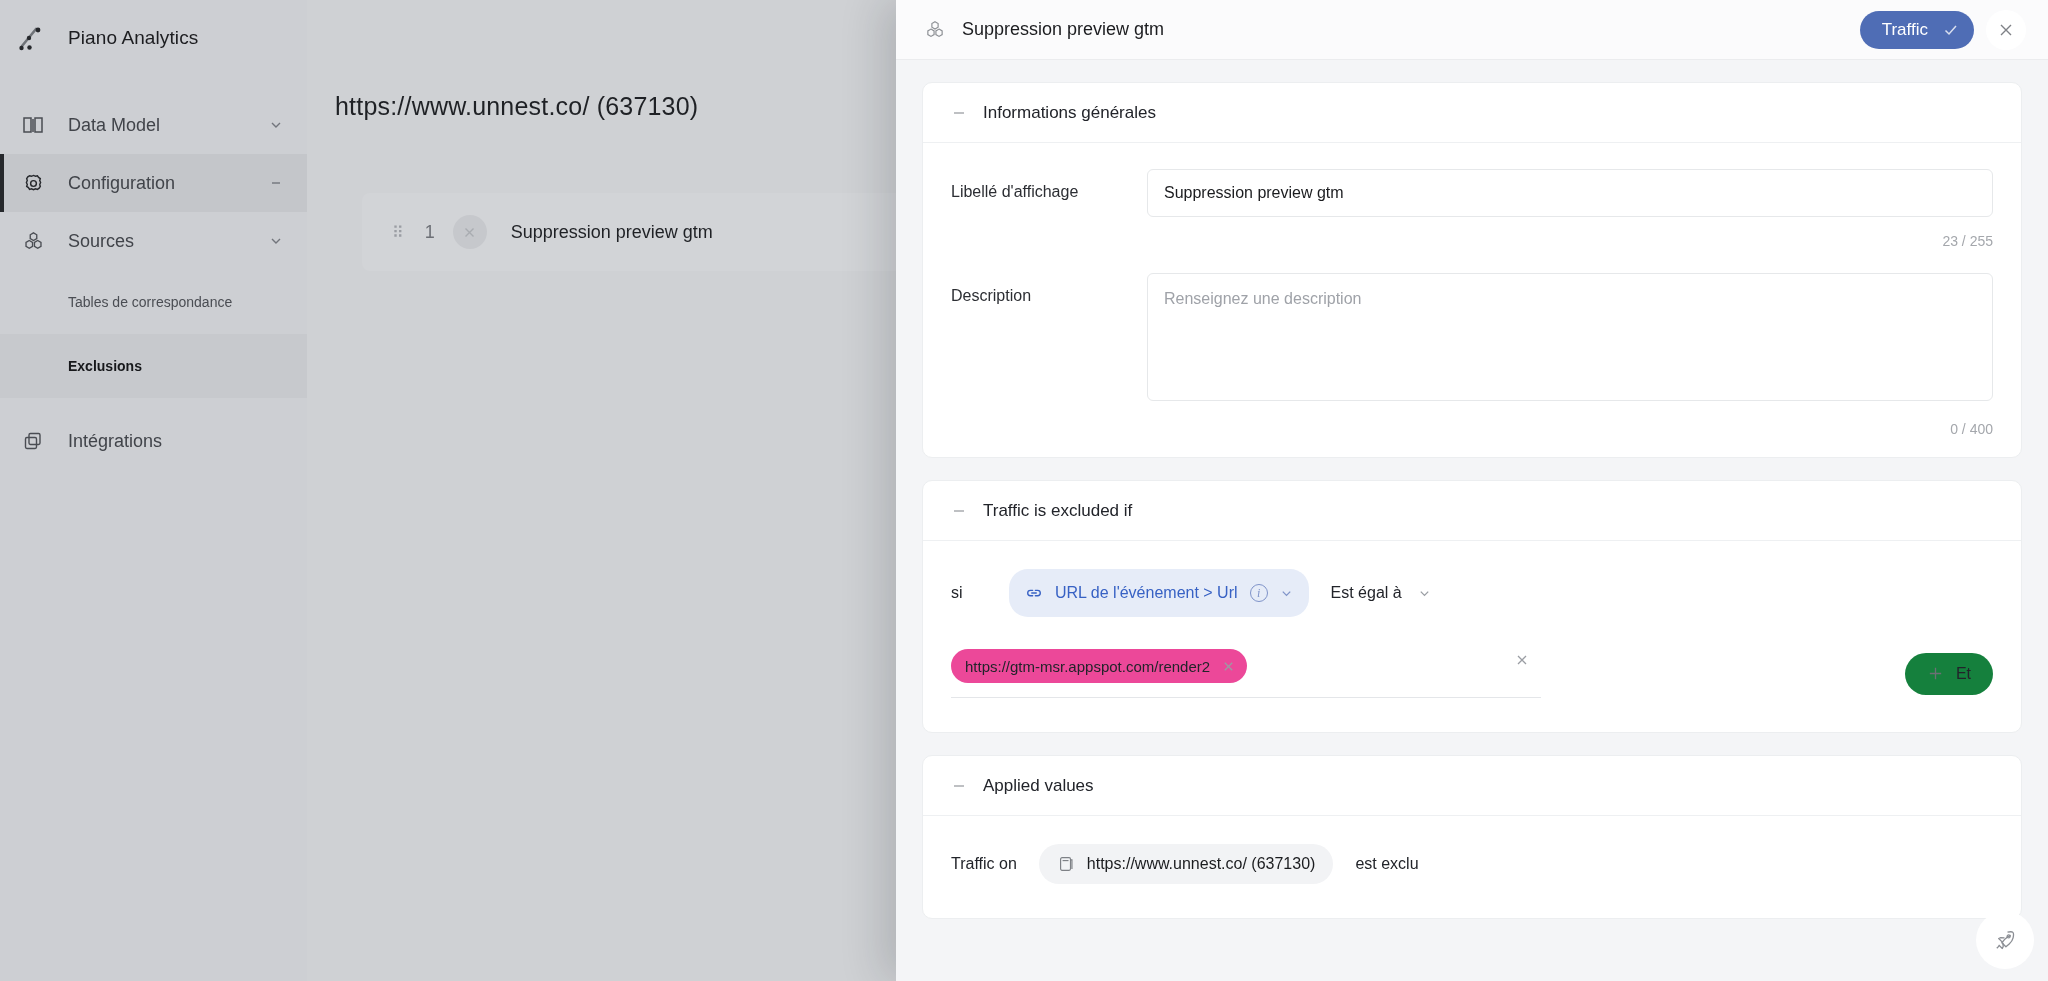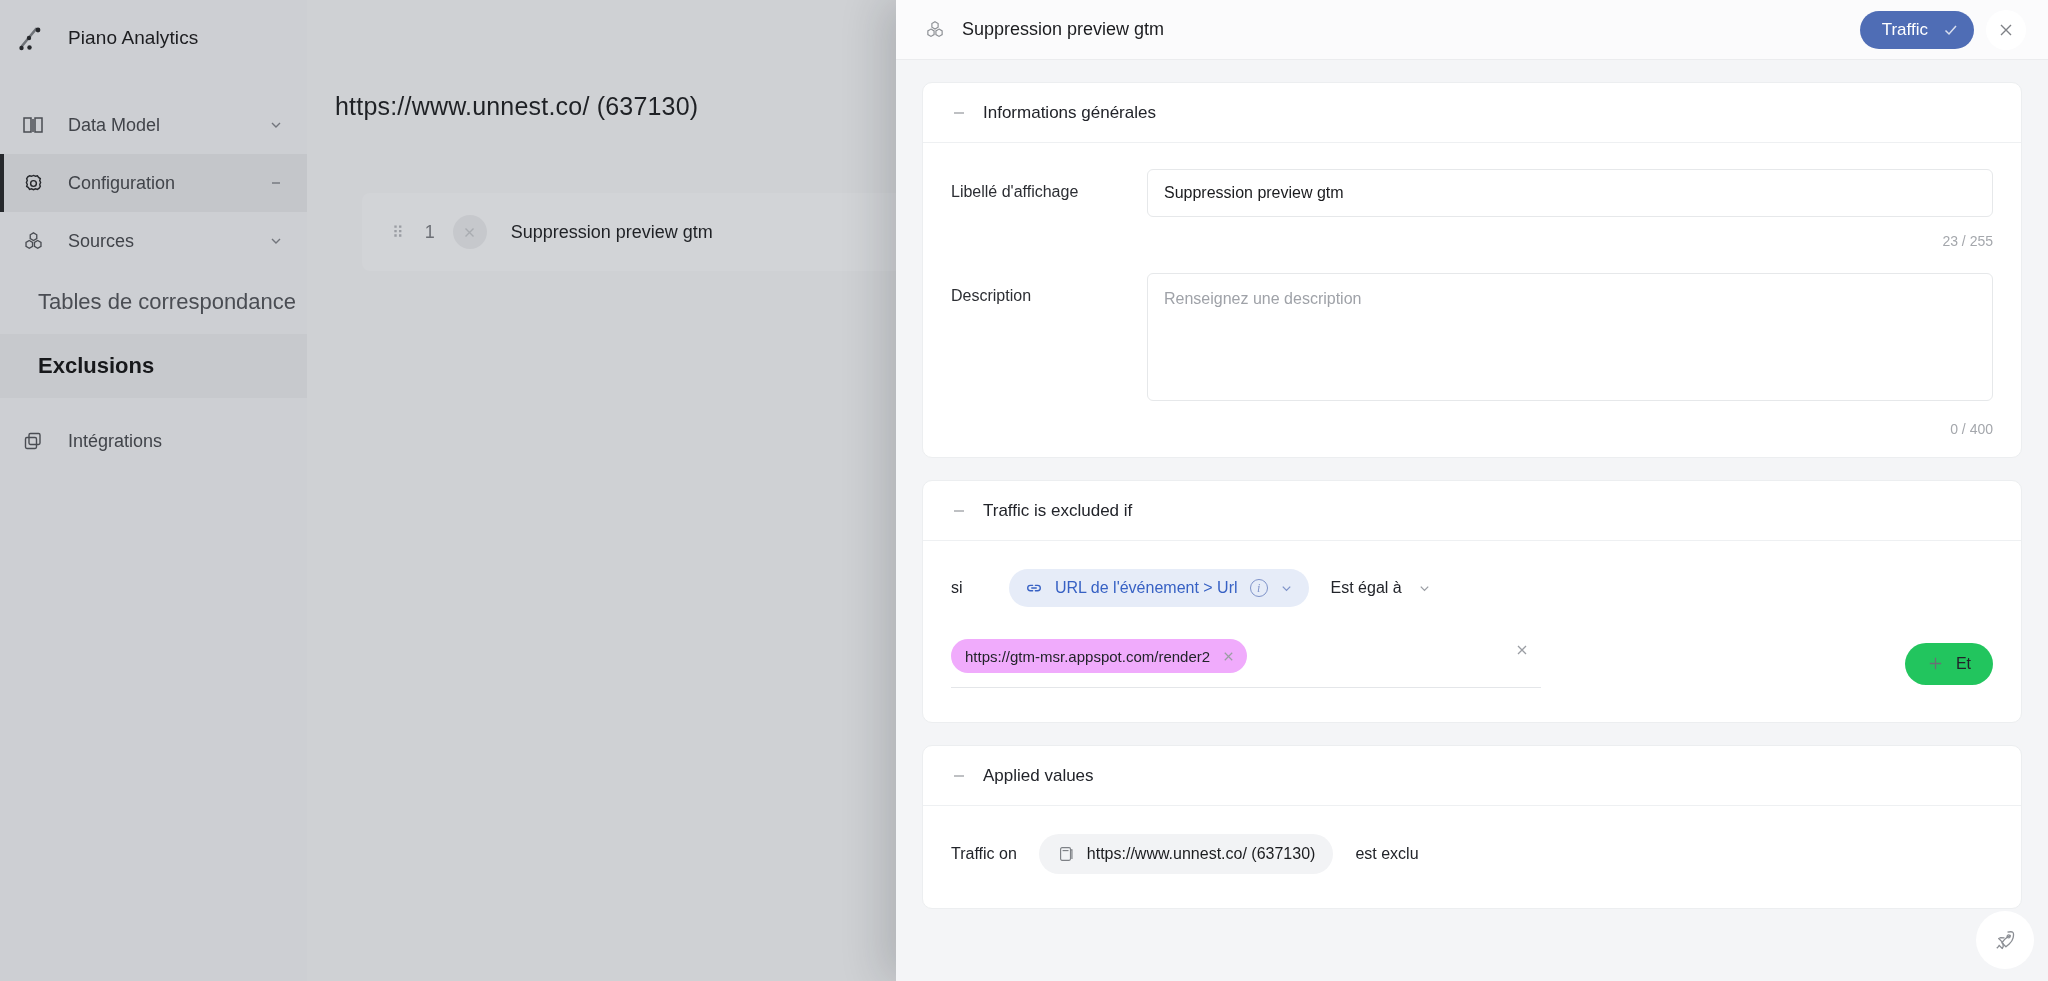--- a/index.html
+++ b/index.html
@@ -37,21 +37,21 @@
   .nav-group .gicon { width: 30px; height: 30px; display:flex; align-items:center; justify-content:center; }
   .nav-group .glabel { font-size: 18px; margin-left: 20px; flex: 1; }
   .nav-group .chev { margin-right: 24px; color: #72757c; }
   .nav-group.active {
     background: #c4c6ca;
     border-left: 4px solid #26282c;
     padding-left: 14px;
   }
   .nav-sub {
     display: flex; align-items: center; height: 64px;
-    padding-left: 38px; font-size: 22px; color: #4a4d53;
+    padding-left: 68px; font-size: 14px; color: #4a4d53;
   }
   .nav-sub.selected {
     background: #c7c9cd; color: #17181b; font-weight: bold;
   }
 
   
   .main-bg { position: absolute; left: 307px; top: 0; right: 0; bottom: 0; }
   .bg-title {
     position: absolute; left: 28px; top: 92px;
     font-size: 25px; color: #1f2125; letter-spacing: .2px;
@@ -147,21 +147,21 @@
     text-align: right; font-size: 14px; color: #a4a7ac;
     padding: 8px 28px 20px 0;
   }
 
   
   .cond-wrap { padding: 28px 28px 34px 28px; }
   .cond-line { display: flex; align-items: center; }
   .cond-si { font-size: 16px; color: #22242a; width: 58px; flex: 0 0 58px; }
   .dim-chip {
     display: inline-flex; align-items: center; gap: 12px;
-    height: 38px; padding: 0 16px;
+    height: 48px; padding: 0 16px;
     background: #e6ecf8; border-radius: 19px;
     color: #3761c4; font-size: 16px; cursor: pointer;
   }
   .dim-chip .link-ic { display:flex; align-items:center; color:#3761c4; }
   .dim-chip .info-ic {
     width: 18px; height: 18px; border-radius: 50%;
     border: 1.3px solid #7f93c9; color: #7f93c9;
     font-size: 12px; display: flex; align-items: center; justify-content: center;
     font-style: italic; font-family: "Liberation Serif", serif;
   }
@@ -177,33 +177,33 @@
   }
   .value-field {
     flex: 0 0 590px; position: relative;
     border-bottom: 1px solid #e4e6e9;
     padding: 0 0 14px 0;
     display: flex; align-items: center;
   }
   .value-chip {
     display: inline-flex; align-items: center; gap: 12px;
     height: 34px; padding: 0 12px 0 14px;
-    background: #f0abfc; border-radius: 17px;
+    background: #ec4899; border-radius: 17px;
     font-size: 15px; color: #22242a;
   }
   .value-chip .x { color: #9a9da3; font-size: 15px; cursor: pointer; }
   .value-clear {
     position: absolute; right: 12px; top: 4px;
     color: #9a9da3; font-size: 16px; cursor: pointer;
   }
   .btn-et {
     margin-left: auto;
     display: inline-flex; align-items: center; gap: 12px;
     height: 42px; padding: 0 22px;
-    background: #22c55e; border: none; border-radius: 21px;
+    background: #15803d; border: none; border-radius: 21px;
     font-size: 16px; color: #22242a; cursor: pointer; font-family: inherit;
   }
   .btn-et .plus { font-size: 19px; color: #6c6f75; }
 
   
   .applied-wrap {
     padding: 28px 28px 34px 28px;
     display: flex; align-items: center; gap: 22px;
     font-size: 16px; color: #22242a;
   }

